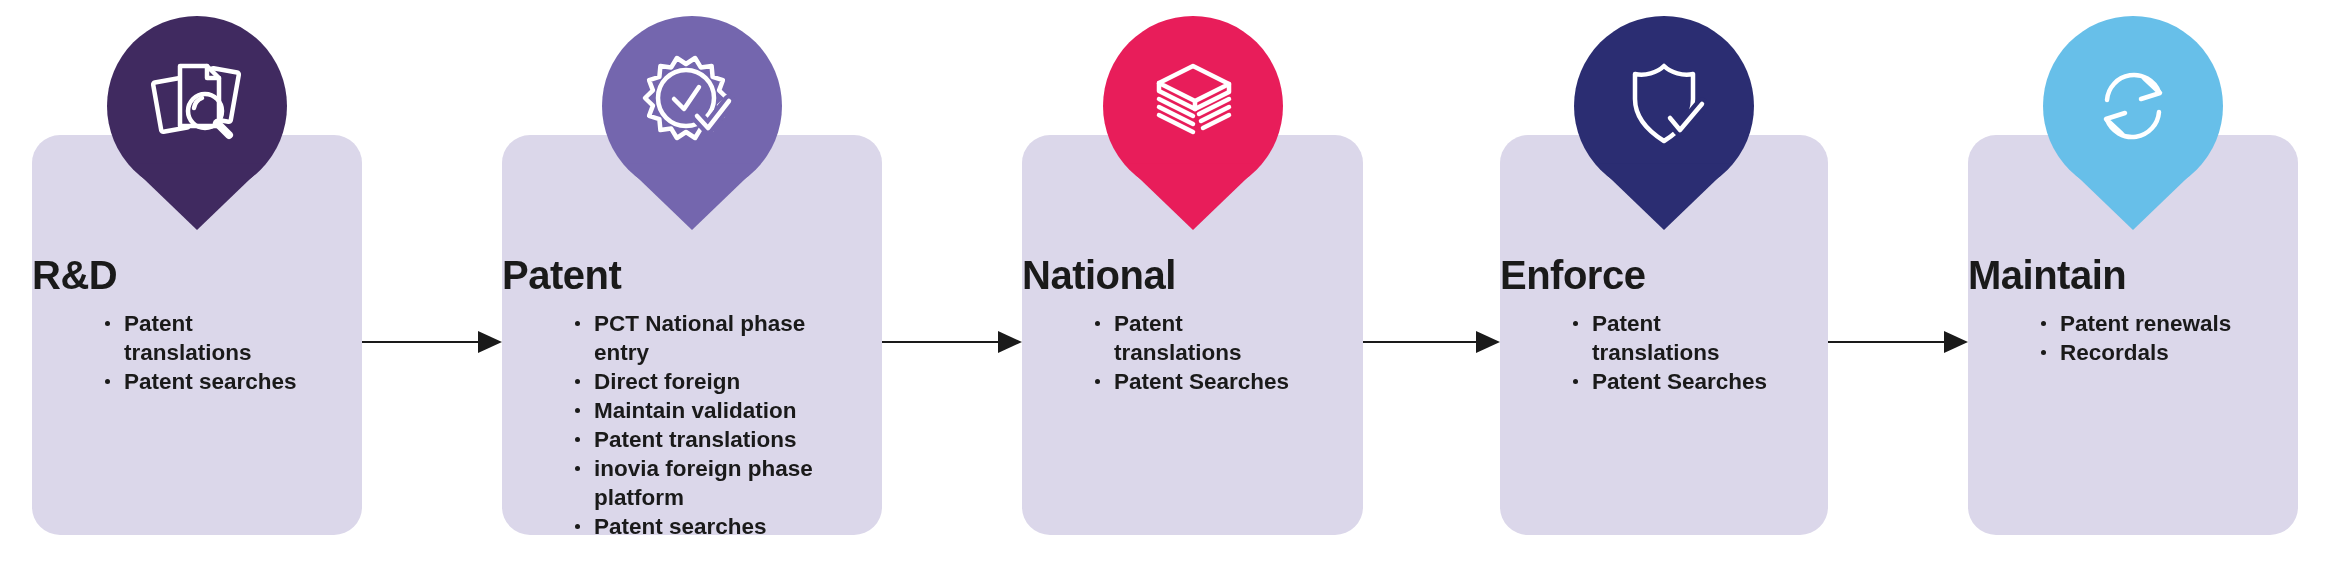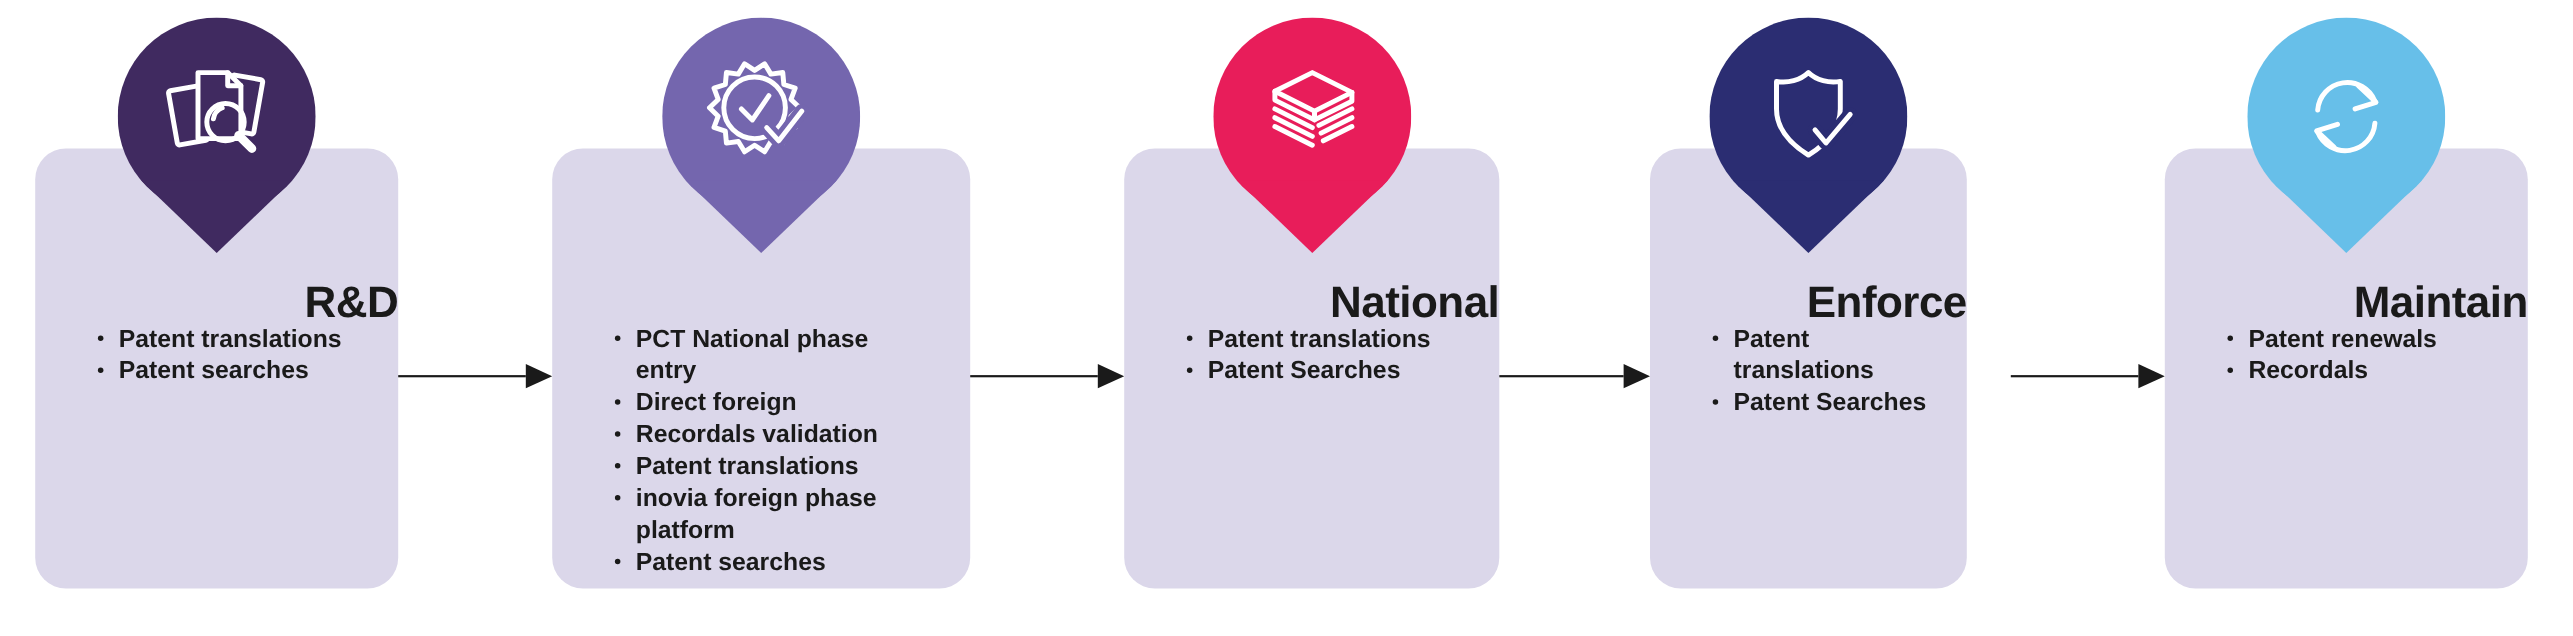--- a/index.html
+++ b/index.html
@@ -19,28 +19,28 @@
   .pin{
     position:absolute;
     top:-119px;left:50%;
     width:180px;height:214px;
     margin-left:-90px;
   }
   .pin .ic{stroke:#fff;stroke-width:4.5;fill:none;stroke-linecap:round;stroke-linejoin:round;}
   .pin .halo{fill:none;stroke-width:13;stroke-linecap:round;stroke-linejoin:round;}
   .title{
     position:absolute;top:118px;left:0;right:0;margin:0;
-    text-align:right;
+    text-align:left;
     font-size:40px;line-height:44px;font-weight:800;
     letter-spacing:-0.5px;
     color:var(--text,#1a1a1a);
   }
   .items{
     position:absolute;top:158px;left:0;right:16px;
-    margin:0;padding:0 16px 0 57px;
+    margin:16px;padding:0 16px 0 57px;
     list-style:none;
   }
   .item{display:flex;align-items:flex-start;font-size:22.5px;line-height:29px;font-weight:600;color:var(--text,#1a1a1a);}
   .dot{flex:none;width:5px;height:5px;border-radius:50%;background:var(--text,#1a1a1a);margin:12px 14px 0 0;}
   .arrow{
     position:absolute;top:331px;height:22px;
     display:flex;align-items:center;
   }
   .shaft{flex:1;height:2px;background:var(--arrow,#1a1a1a);}
   .head{
@@ -92,32 +92,33 @@
       <circle class="pin-shape" cx="90" cy="90" r="90" fill="#7466ae"></circle>
       <polygon class="pin-shape" points="21.1,147.8 90,214 158.9,147.8" fill="#7466ae"></polygon>
       <g class="ic" transform="translate(40,40)">
         <path id="seal-burst" d="M85.0,42.0L77.1,49.6L80.9,59.8L70.6,63.2L69.6,74.1L58.8,72.6L53.1,82.0L44.0,76.0L34.9,82.0L29.2,72.6L18.4,74.1L17.4,63.2L7.1,59.8L10.9,49.6L3.0,42.0L10.9,34.4L7.1,24.2L17.4,20.8L18.4,9.9L29.2,11.4L34.9,2.0L44.0,8.0L53.1,2.0L58.8,11.4L69.6,9.9L70.6,20.8L80.9,24.2L77.1,34.4Z"></path>
         <circle cx="44" cy="42" r="28"></circle>
         <path d="M32,43 L42,53 L57,31"></path>
         <path class="halo" d="M55,60 L66,72 L87,45" stroke="#7466ae"></path>
         <path d="M55,60 L66,72 L87,45"></path>
       </g>
     </svg>
+    <h2 class="title">Patent</h2>
     <ul class="items">
       <li class="item">
           <span class="dot"></span>
           <span>PCT National phase entry</span>
         </li>
       <li class="item">
           <span class="dot"></span>
           <span>Direct foreign</span>
         </li>
       <li class="item">
           <span class="dot"></span>
-          <span>Recordals validation</span>
+          <span>Maintain validation</span>
         </li>
       <li class="item">
           <span class="dot"></span>
           <span>Patent translations</span>
         </li>
       <li class="item">
           <span class="dot"></span>
           <span>inovia foreign phase platform</span>
         </li>
       <li class="item">
@@ -159,21 +160,21 @@
           <span>Patent Searches</span>
         </li>
     </ul>
   </div>
 
   <div class="arrow" style="left:1363px;width:137px">
     <span class="shaft"></span>
       <span class="head"></span>
   </div>
 
-  <div class="card" style="left:1500px;width:288px">
+  <div class="card" style="left:1500px;width:328px">
     <svg class="pin" viewBox="0 0 180 214">
       <circle class="pin-shape" cx="90" cy="90" r="90" fill="#2b2d72"></circle>
       <polygon class="pin-shape" points="21.1,147.8 90,214 158.9,147.8" fill="#2b2d72"></polygon>
       <g class="ic" transform="translate(40,40)">
         <path d="M50,10 C57,17 69,20 79,18 V43 C79,61 66,75 50,85 C34,75 21,61 21,43 V18 C31,20 43,17 50,10 Z"></path>
         <path class="halo" d="M56,62 L66,74 L88,48" stroke="#2b2d72"></path>
         <path d="M56,62 L66,74 L88,48"></path>
       </g>
     </svg>
     <h2 class="title">Enforce</h2>

